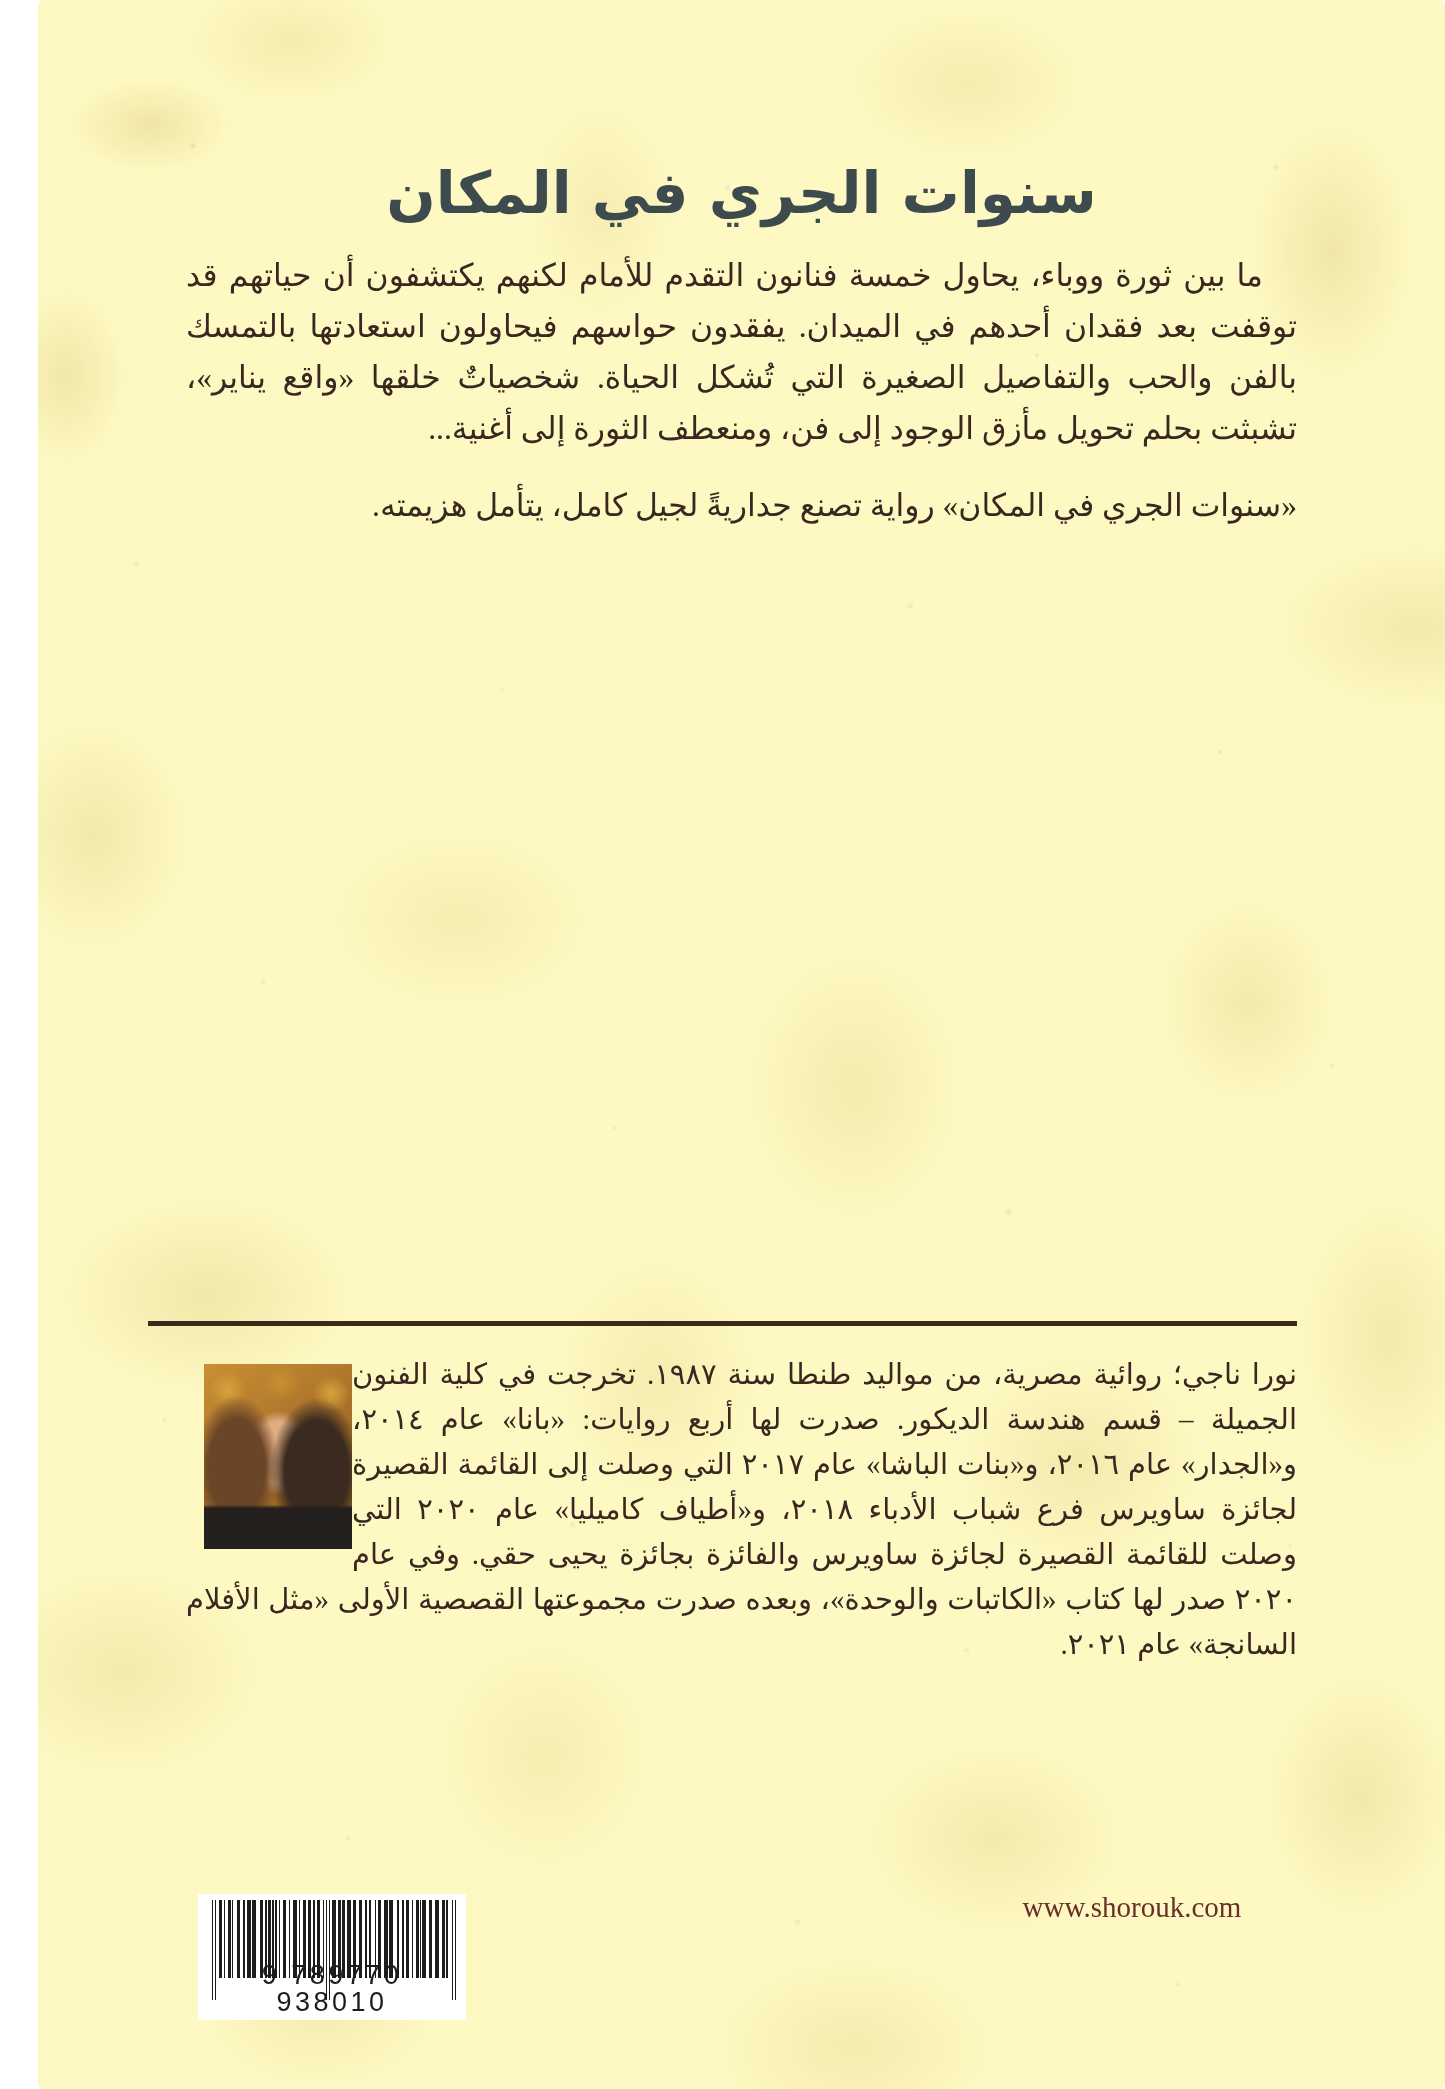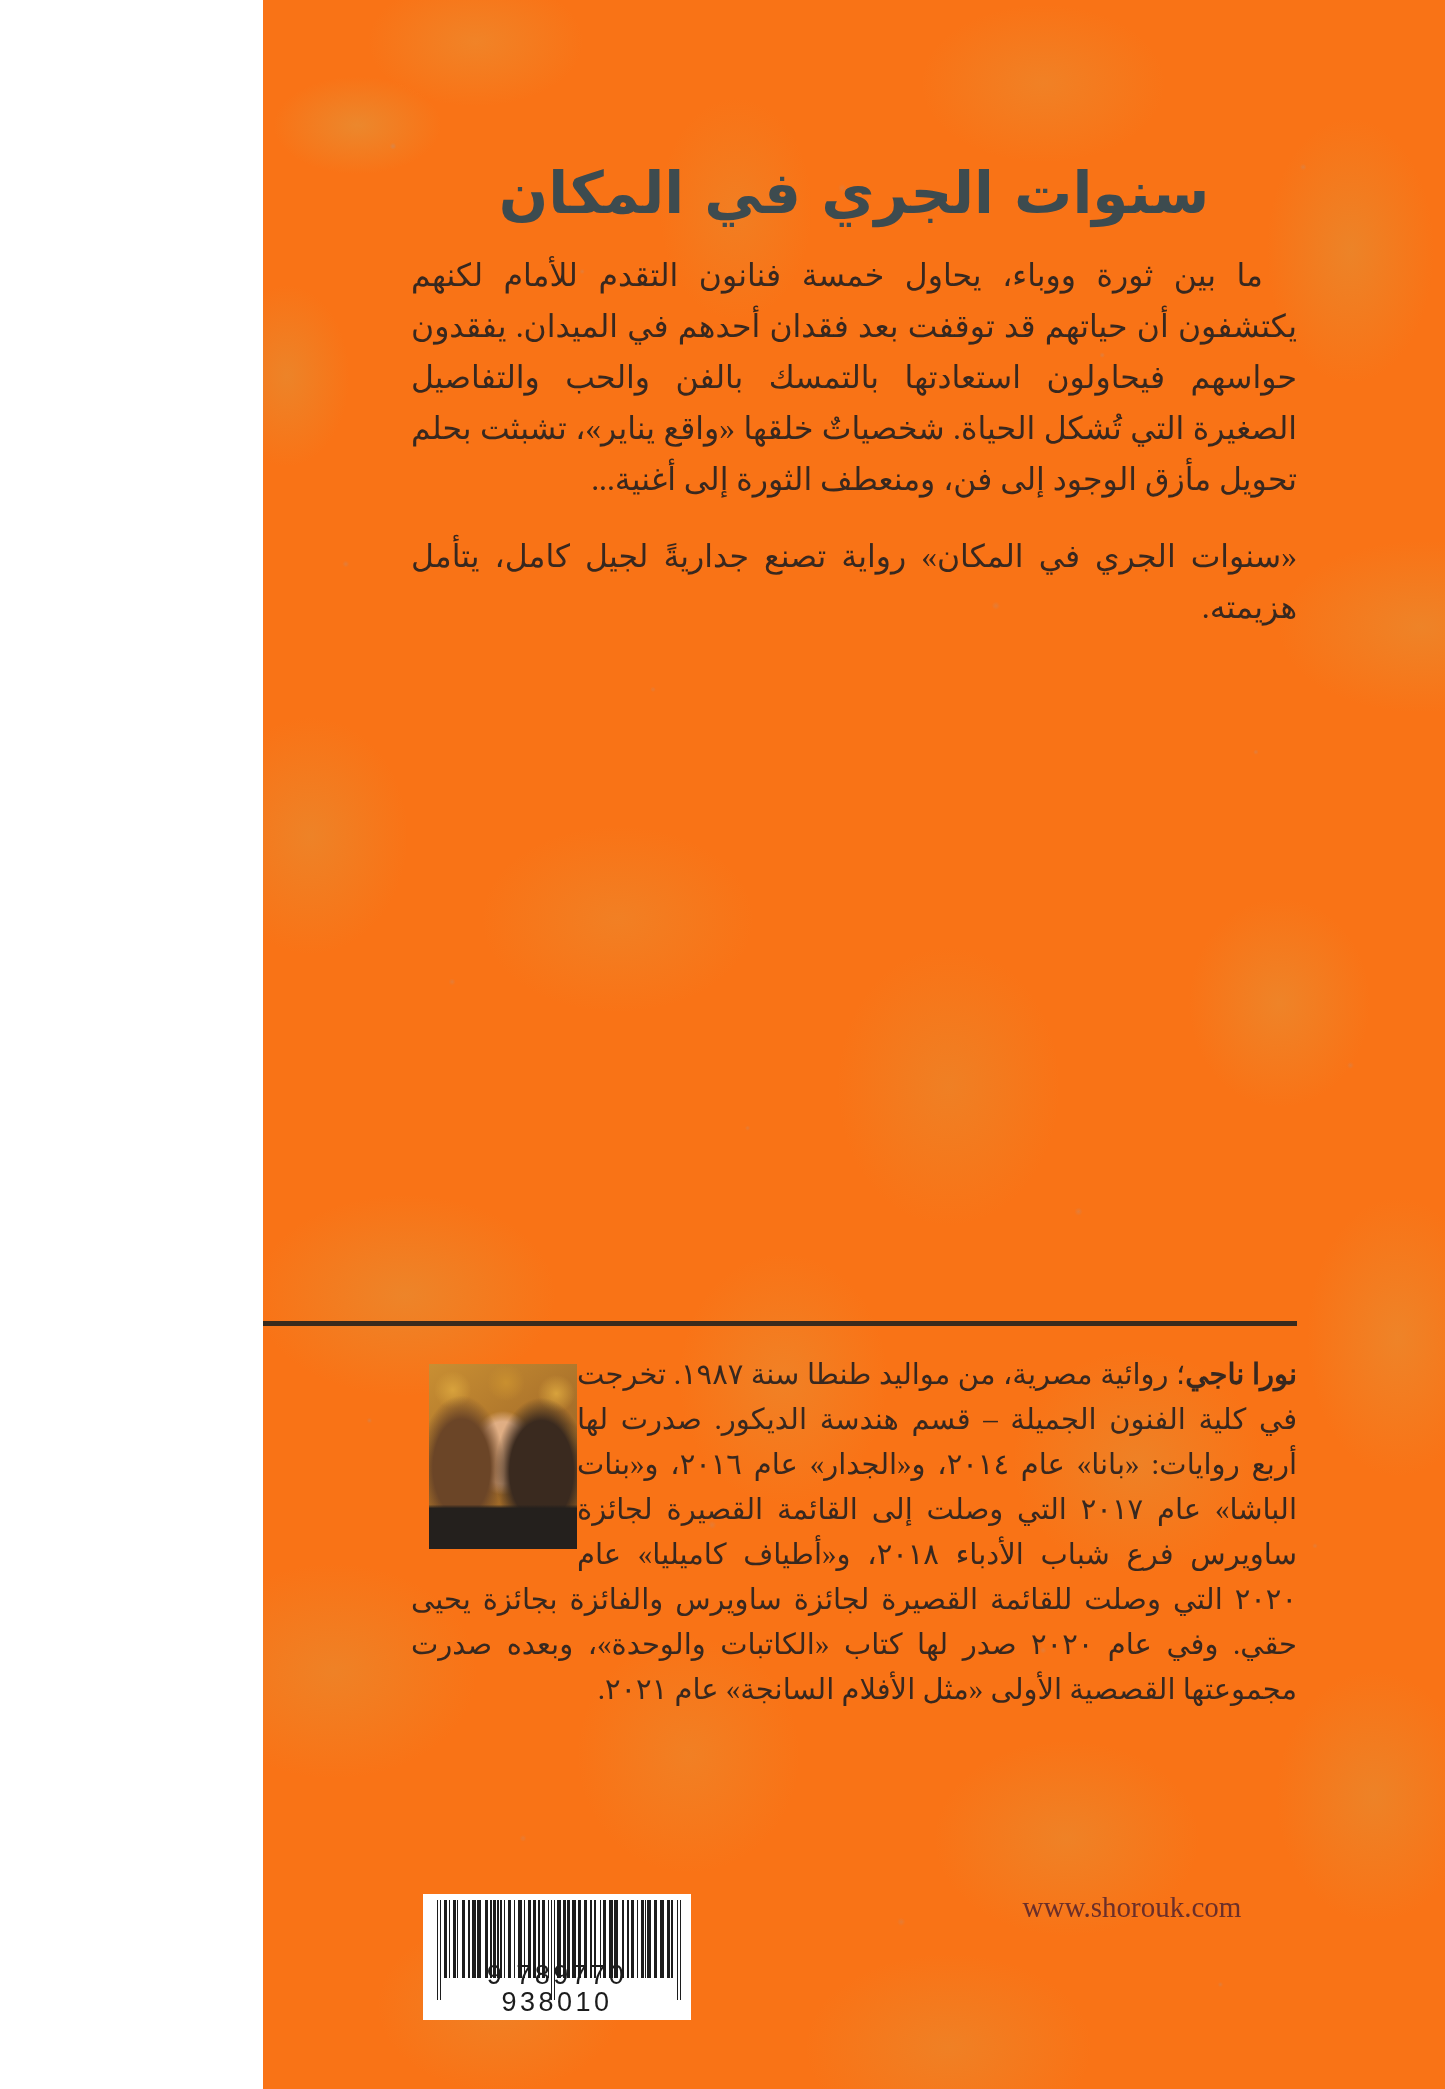--- a/index.html
+++ b/index.html
@@ -4,26 +4,27 @@
 <title>سنوات الجري في المكان</title>
 <style>
   html, body {
     margin: 0;
     padding: 0;
     background: #ffffff;
   }
 
   .cover {
     position: relative;
-    width: 1182px;
+    width: 1407px;
     height: 2089px;
     overflow: hidden;
-    background-color: #f97316;
+    background-color: #fef9c3;
     font-family: "Liberation Serif", "DejaVu Serif", serif;
     color: #3a2b22;
+    border-radius: 6px;
   }
 
   
   .paper-texture {
     position: absolute;
     inset: 0;
     pointer-events: none;
     background-image:
       radial-gradient(ellipse 120px 70px at 8% 6%, rgba(205,182,96,0.30), rgba(205,182,96,0) 70%),
       radial-gradient(ellipse 90px 130px at 2% 18%, rgba(201,178,92,0.26), rgba(201,178,92,0) 70%),
@@ -183,21 +184,21 @@
     
     content: "";
     position: absolute;
     inset: 0;
     background-image:
       radial-gradient(circle 0.6px at 1px 1px, rgba(0,0,0,0.16) 60%, rgba(0,0,0,0) 62%);
     background-size: 3px 3px;
   }
 
   .bio .name {
-    font-weight: bold;
+    font-weight: normal;
   }
 
   
   .barcode-box {
     position: absolute;
     left: 160px;
     top: 1894px;
     width: 268px;
     height: 126px;
     background: #ffffff;

